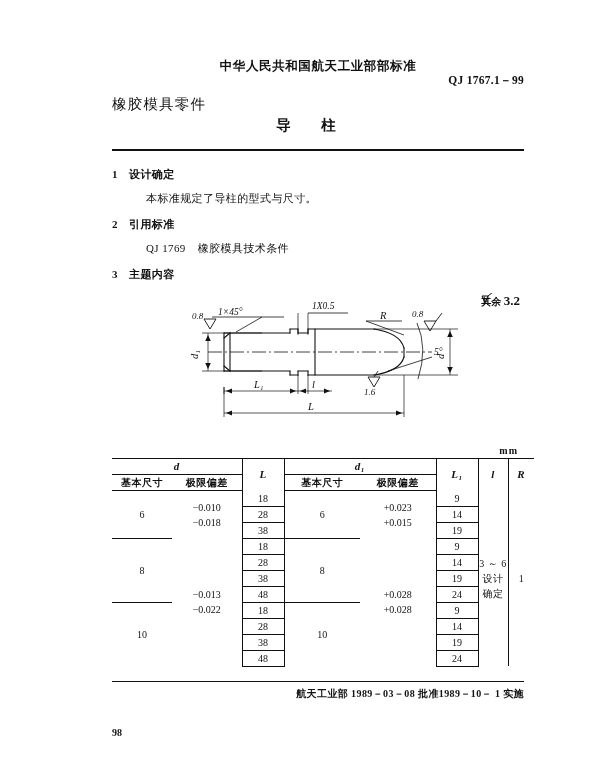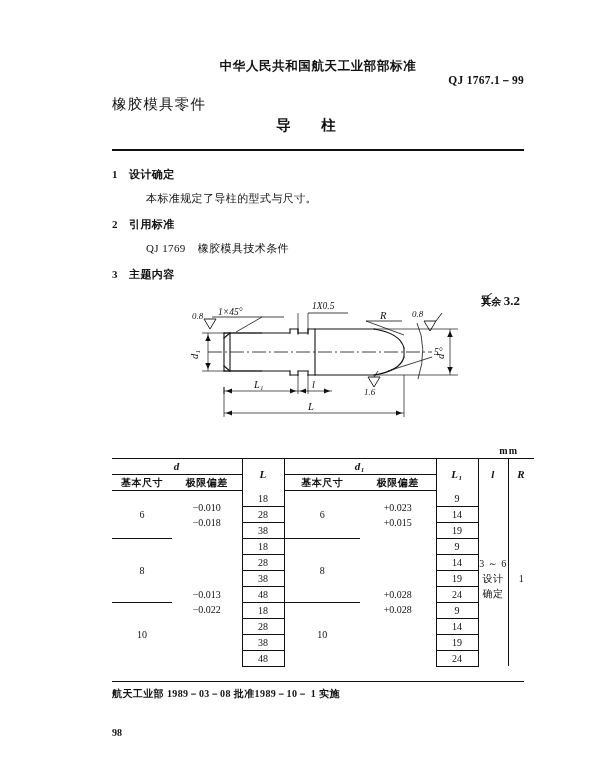--- a/index.html
+++ b/index.html
@@ -167,21 +167,21 @@
   }
 
   
   .footer-rule {
     border-top: 1.8px solid #111;
     margin-top: 14px;
     padding-top: 5px;
   }
   .footer-row {
     display: flex;
-    justify-content: flex-start;
+    justify-content: flex-end;
     font-size: 10px;
     font-weight: bold;
     letter-spacing: 0.4px;
   }
   .page-num {
     margin-top: 26px;
     font-size: 10px;
     font-weight: bold;
   }
 </style>

